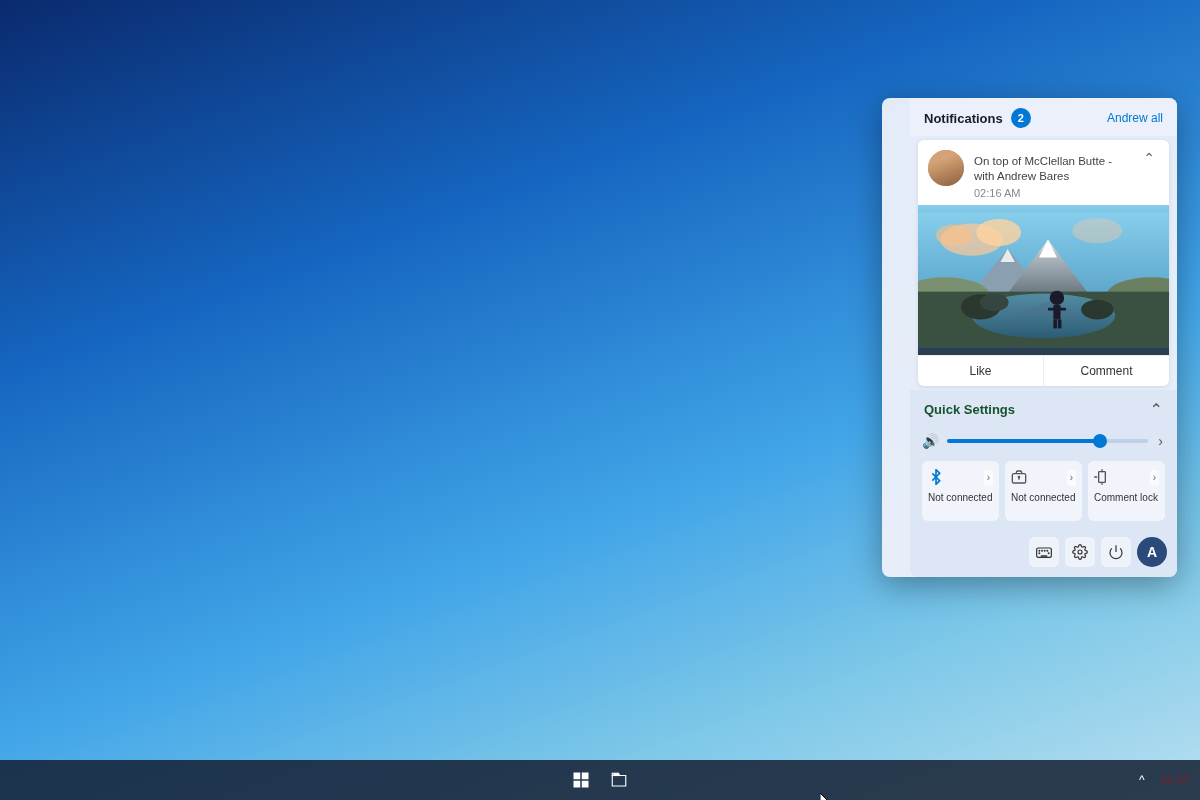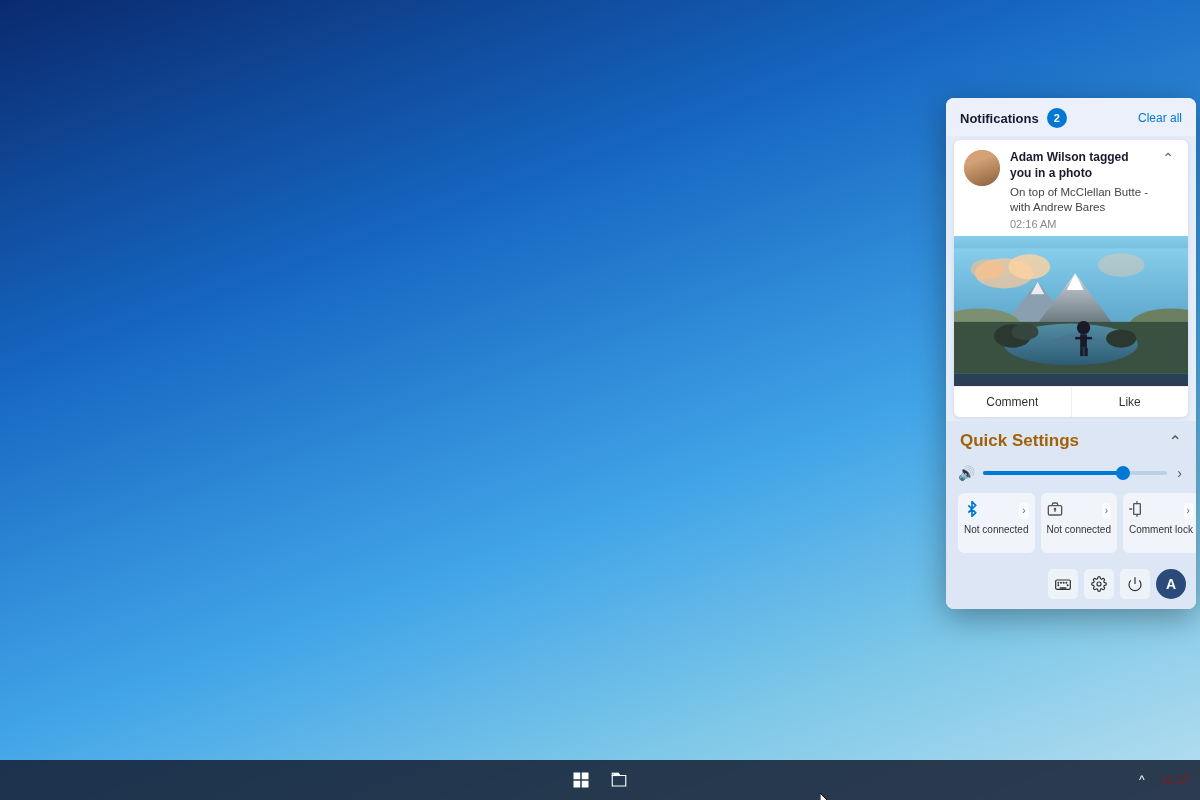--- a/index.html
+++ b/index.html
@@ -87,27 +87,28 @@
       align-items: center;
       justify-content: center;
       cursor: pointer;
       color: white;
       font-size: 12px;
     }
 
     
     .action-center {
       position: absolute;
-      right: 4px;
+      right: 23px;
       top: 98px;
-      width: 250px;
+      width: 295px;
       background: rgba(235, 240, 250, 0.97);
       border-radius: 8px;
       box-shadow: 0 8px 32px rgba(0,0,0,0.35);
       overflow: hidden;
+      padding-left: 28px;
     }
 
     
     .notifications-header {
       display: flex;
       align-items: center;
       justify-content: space-between;
       padding: 10px 14px 8px 14px;
       background: rgba(235, 240, 250, 0.97);
     }
@@ -278,23 +279,23 @@
     }
 
     .qs-header {
       display: flex;
       align-items: center;
       justify-content: space-between;
       padding: 10px 14px 8px 14px;
     }
 
     .qs-title {
-      font-size: 17px;
+      font-size: 13px;
       font-weight: 600;
-      color: #a16207;
+      color: #14532d;
     }
 
     .qs-collapse-btn {
       background: none;
       border: none;
       cursor: pointer;
       color: #555;
       font-size: 16px;
     }
 
@@ -444,30 +445,29 @@
 </head>
 <body>
 
 <div class="action-center">
 
   <div class="notifications-header">
     <div class="notif-title-area">
       <span class="notif-title">Notifications</span>
       <span class="notif-badge">2</span>
     </div>
-    <button class="clear-all-btn">Clear all</button>
+    <button class="clear-all-btn">Andrew all</button>
   </div>
 
   <div class="notif-card">
     <div class="notif-card-header">
       <div class="notif-avatar">
         <div class="notif-avatar-inner"></div>
       </div>
       <div class="notif-content">
-        <div class="notif-main-title">Adam Wilson tagged you in a photo</div>
         <div class="notif-body">On top of McClellan Butte - with Andrew Bares</div>
         <div class="notif-time">02:16 AM</div>
       </div>
       <button class="notif-collapse-btn">⌃</button>
     </div>
 
     <div class="notif-image">
       <svg class="scene-svg" viewBox="0 0 280 150" xmlns="http://www.w3.org/2000/svg">
 
         <defs>
@@ -517,22 +517,22 @@
         <rect x="151" y="103" width="8" height="16" fill="#1a1a2a"></rect>
         <rect x="145" y="106" width="7" height="3" fill="#1a1a2a"></rect>
         <rect x="158" y="106" width="7" height="3" fill="#1a1a2a"></rect>
 
         <rect x="151" y="119" width="4" height="10" fill="#1a1a2a"></rect>
         <rect x="156" y="119" width="4" height="10" fill="#1a1a2a"></rect>
       </svg>
     </div>
 
     <div class="notif-actions">
+      <button class="notif-action-btn">Like</button>
       <button class="notif-action-btn">Comment</button>
-      <button class="notif-action-btn">Like</button>
     </div>
   </div>
 
 
   <div class="quick-settings">
     <div class="qs-header">
       <span class="qs-title">Quick Settings</span>
       <button class="qs-collapse-btn">⌃</button>
     </div>
 

